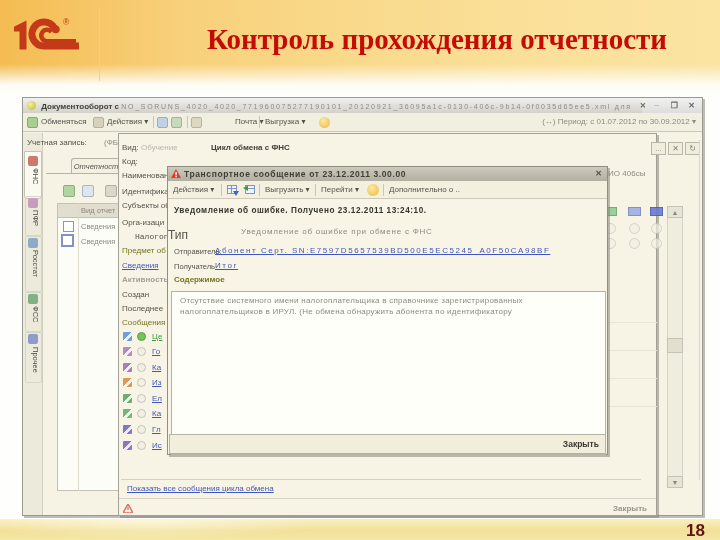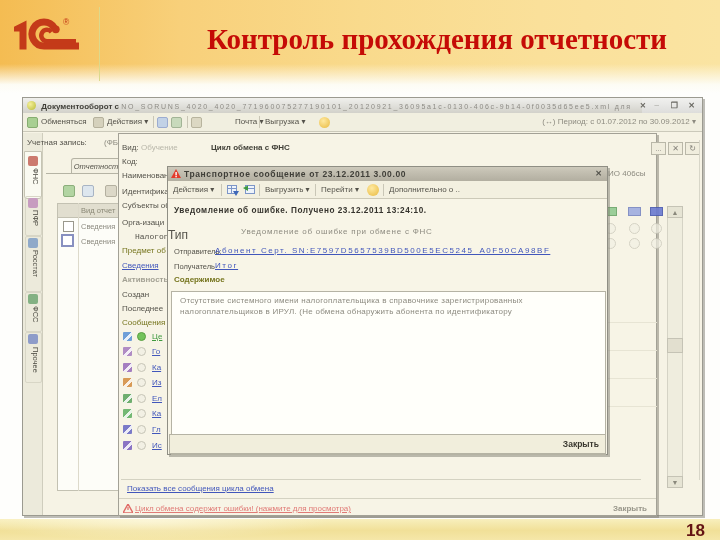--- a/index.html
+++ b/index.html
@@ -162,21 +162,20 @@
           <span class="abs small lnk" style="left:33px;top:307px;">Ис</span>
    </div>
 
    <div class="abs" style="left:2px;top:345px;width:520px;height:1px;background:#d4d2c2;"></div>
    <span class="abs small lnk" style="left:8px;top:350px;">Показать все сообщения цикла обмена</span>
    <div class="abs" style="left:0px;top:364px;width:539px;height:1px;background:#d4d2c2;"></div>
    <svg width="10" height="9" style="position:absolute;left:4px;top:370px;" viewBox="0 0 10 9">
           <polygon points="5,0 10,9 0,9" fill="none" stroke="#e06a66" stroke-width="1.4"></polygon>
           <rect x="4.4" y="3" width="1.2" height="3" fill="#e06a66"></rect>
         </svg>
-   <span class="abs small" style="left:16px;top:370px;color:#e07a76;text-decoration:underline;">Цикл обмена содержит ошибки! (нажмите для просмотра)</span>
    <span class="abs small" style="left:494px;top:370px;color:#98968a;font-weight:bold;">Закрыть</span>
   </div>
  </div>
 
  <span class="abs small grey" style="left:597px;top:169px;">на ИО 406сы</span>
  <span class="abs" style="left:651px;top:142px;width:15px;height:13px;border:1px solid #b9b7a8;background:#f0eddd;color:#84827a;font-size:7px;text-align:center;line-height:11px;">...</span>
  <span class="abs" style="left:668px;top:142px;width:15px;height:13px;border:1px solid #b9b7a8;background:#f0eddd;color:#84827a;font-size:8px;text-align:center;line-height:12px;">✕</span>
  <span class="abs" style="left:685px;top:142px;width:15px;height:13px;border:1px solid #b9b7a8;background:#f0eddd;color:#84827a;font-size:8px;text-align:center;line-height:12px;">↻</span>
  <span class="abs" style="left:604px;top:207px;width:13px;height:9px;background:#8cc88c;border:1px solid #62a062;opacity:.85;"></span>
  <span class="abs" style="left:628px;top:207px;width:13px;height:9px;background:#9aa8e0;border:1px solid #7280c0;opacity:.85;"></span>

